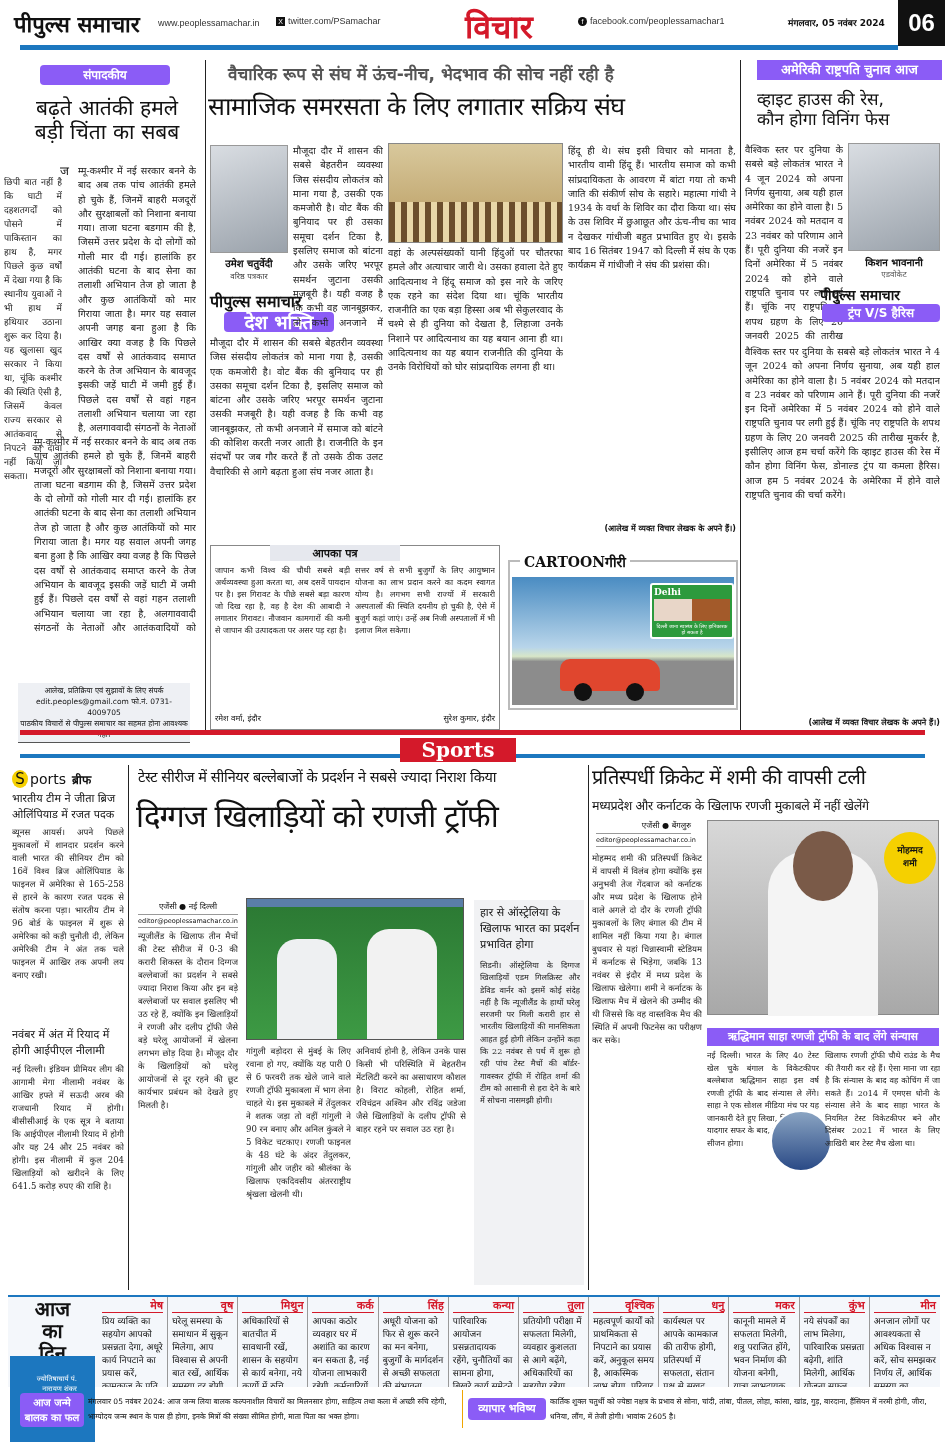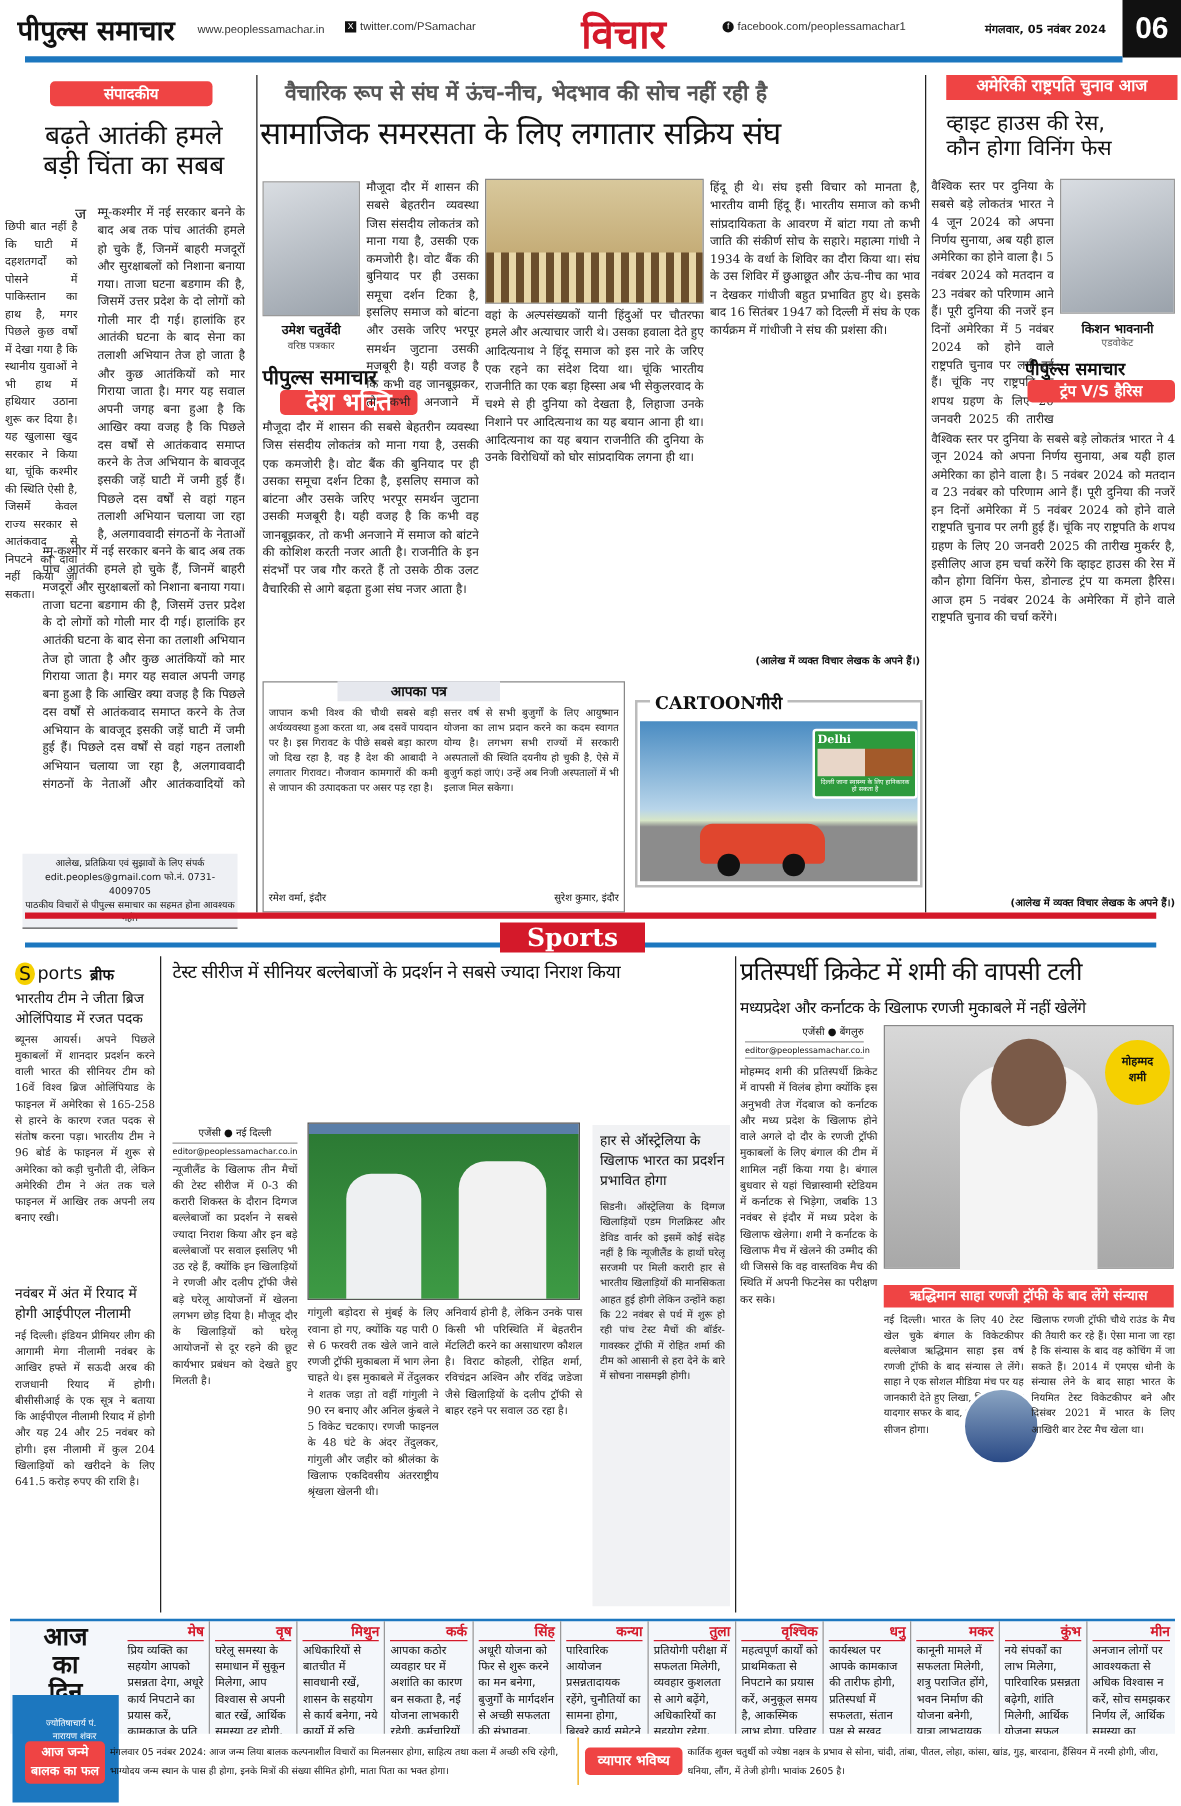--- a/index.html
+++ b/index.html
@@ -5,21 +5,21 @@
 *{box-sizing:border-box;margin:0;padding:0}
 body{width:945px;height:1445px;background:#fff;font-family:"DejaVu Sans",sans-serif;color:#111;position:relative;overflow:hidden}
 .abs{position:absolute}
 .masthead{left:0;top:0;width:945px;height:48px}
 .logo{left:14px;top:8px;font-size:22px;font-weight:bold;font-family:"DejaVu Serif",serif}
 .url{font-size:9px;color:#333;font-family:"Liberation Sans",sans-serif}
 .vichar{left:465px;top:4px;font-size:32px;font-weight:bold;color:#d4192a;font-family:"DejaVu Serif",serif}
 .pagenum{left:898px;top:0;width:47px;height:46px;background:#111;color:#fff;font-size:24px;font-weight:bold;text-align:center;line-height:46px;font-family:"Liberation Sans",sans-serif}
 .bluebar{background:#1c77bf;height:5px}
 .redbar{background:#d4192a;height:5px}
-.tag{background:#ef4444;color:#fff;font-weight:bold;text-align:center;border-radius:4px}
+.tag{background:#8b5cf6;color:#fff;font-weight:bold;text-align:center;border-radius:4px}
 .h1{font-weight:normal;font-family:"DejaVu Sans",sans-serif;line-height:1.15}
 .col{font-size:9.5px;line-height:14.3px;text-align:justify;color:#222;overflow:hidden;font-family:"DejaVu Serif",serif}
 .photo{background:linear-gradient(160deg,#d9dde2,#9aa2ab);border:1px solid #999}
 .caption{font-size:10px;text-align:center}
 .vline{background:#222;width:1px}
 .horo-cell{border-right:1px solid #999;font-size:9px;line-height:13px;padding:2px 4px;overflow:hidden}
 .horo-name{color:#d4192a;font-weight:bold;font-size:11px;text-align:right;border-bottom:1px solid #d4192a;margin-bottom:2px}
 .sports-tab{background:#d4192a;color:#fff;font-weight:bold;font-size:20px;text-align:center;font-family:"DejaVu Serif",serif}
 </style>
 </head>
@@ -122,20 +122,21 @@
   <span style="font-size:12px;font-weight:bold;margin-left:4px">ब्रीफ</span>
 </div>
 <div class="abs h1" style="left:12px;top:791px;width:112px;font-size:11px;line-height:16px">भारतीय टीम ने जीता ब्रिज ओलिंपियाड में रजत पदक</div>
 <div class="abs col" style="left:12px;top:826px;width:112px;height:196px;font-size:8.5px;line-height:13px">ब्यूनस आयर्स। अपने पिछले मुकाबलों में शानदार प्रदर्शन करने वाली भारत की सीनियर टीम को 16वें विश्व ब्रिज ओलिंपियाड के फाइनल में अमेरिका से 165-258 से हारने के कारण रजत पदक से संतोष करना पड़ा। भारतीय टीम ने 96 बोर्ड के फाइनल में शुरू से अमेरिका को कड़ी चुनौती दी, लेकिन अमेरिकी टीम ने अंत तक चले फाइनल में आखिर तक अपनी लय बनाए रखी।</div>
 <div class="abs h1" style="left:12px;top:1027px;width:112px;font-size:11px;line-height:16px">नवंबर में अंत में रियाद में होगी आईपीएल नीलामी</div>
 <div class="abs col" style="left:12px;top:1063px;width:112px;height:225px;font-size:8.5px;line-height:13px">नई दिल्ली। इंडियन प्रीमियर लीग की आगामी मेगा नीलामी नवंबर के आखिर हफ्ते में सऊदी अरब की राजधानी रियाद में होगी। बीसीसीआई के एक सूत्र ने बताया कि आईपीएल नीलामी रियाद में होगी और यह 24 और 25 नवंबर को होगी। इस नीलामी में कुल 204 खिलाड़ियों को खरीदने के लिए 641.5 करोड़ रुपए की राशि है।</div>
 <div class="abs vline" style="left:128px;top:765px;height:525px"></div>
 
 <div class="abs" style="left:138px;top:766px;width:445px;font-size:14.5px;letter-spacing:-0.4px">टेस्ट सीरीज में सीनियर बल्लेबाजों के प्रदर्शन ने सबसे ज्यादा निराश किया</div>
 <div class="abs h1" style="left:136px;top:795px;width:450px;font-size:31px;letter-spacing:-1px;line-height:42px">
+  <div>दिग्गज खिलाड़ियों को रणजी ट्रॉफी</div>
 </div>
 <div class="abs" style="left:138px;top:900px;width:100px;font-size:8px;text-align:center">एजेंसी ● नई दिल्ली</div>
 <div class="abs" style="left:138px;top:914px;width:100px;font-size:6.5px;text-align:center;border-top:1px solid #999;border-bottom:1px solid #999;padding:2px 0">editor@peoplessamachar.co.in</div>
 <div class="abs col" style="left:138px;top:930px;width:100px;height:355px;font-size:8.5px;line-height:13px">न्यूजीलैंड के खिलाफ तीन मैचों की टेस्ट सीरीज में 0-3 की करारी शिकस्त के दौरान दिग्गज बल्लेबाजों का प्रदर्शन ने सबसे ज्यादा निराश किया और इन बड़े बल्लेबाजों पर सवाल इसलिए भी उठ रहे हैं, क्योंकि इन खिलाड़ियों ने रणजी और दलीप ट्रॉफी जैसे बड़े घरेलू आयोजनों में खेलना लगभग छोड़ दिया है। मौजूद दौर के खिलाड़ियों को घरेलू आयोजनों से दूर रहने की छूट कार्यभार प्रबंधन को देखते हुए मिलती है।</div>
 <div class="abs" style="left:246px;top:898px;width:218px;height:142px;background:linear-gradient(180deg,#5a7ea8 0,#5a7ea8 6%,#2c7a34 6%,#3d9a44 100%);border:1px solid #555">
   <div class="abs" style="left:30px;top:40px;width:60px;height:100px;background:#eef0f2;border-radius:20px 20px 0 0"></div>
   <div class="abs" style="left:120px;top:30px;width:70px;height:110px;background:#f2f2f2;border-radius:22px 22px 0 0"></div>
 </div>
 <div class="abs col" style="left:246px;top:1045px;width:105px;height:240px;font-size:8.5px;line-height:13px">गांगुली बड़ोदरा से मुंबई के लिए रवाना हो गए, क्योंकि यह पारी 0 से 6 फरवरी तक खेले जाने वाले रणजी ट्रॉफी मुकाबला में भाग लेना चाहते थे। इस मुकाबले में तेंदुलकर ने शतक जड़ा तो वहीं गांगुली ने 90 रन बनाए और अनिल कुंबले ने 5 विकेट चटकाए। रणजी फाइनल के 48 घंटे के अंदर तेंदुलकर, गांगुली और जहीर को श्रीलंका के खिलाफ एकदिवसीय अंतरराष्ट्रीय श्रृंखला खेलनी थी।</div>
 <div class="abs col" style="left:356px;top:1045px;width:110px;height:240px;font-size:8.5px;line-height:13px">अनिवार्य होनी है, लेकिन उनके पास किसी भी परिस्थिति में बेहतरीन मेंटलिटी करने का असाधारण कौशल है। विराट कोहली, रोहित शर्मा, रविचंद्रन अश्विन और रविंद्र जडेजा जैसे खिलाड़ियों के दलीप ट्रॉफी से बाहर रहने पर सवाल उठ रहा है।</div>

